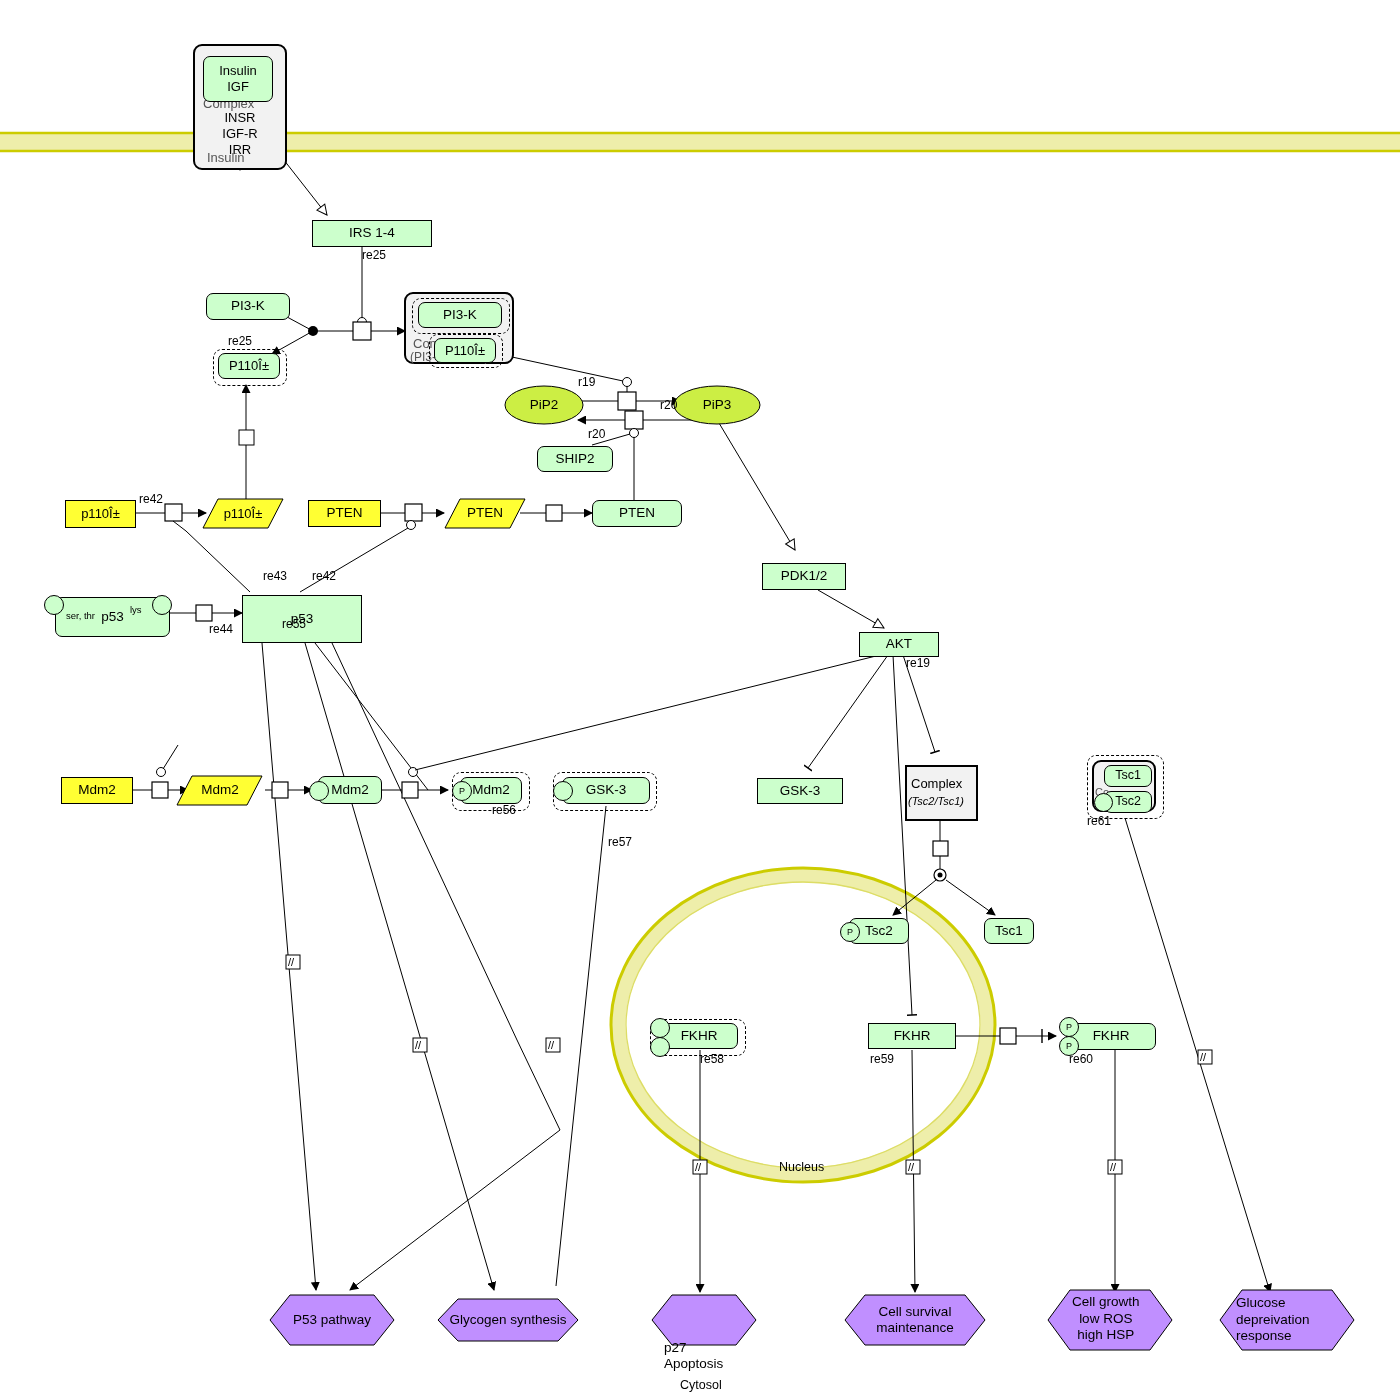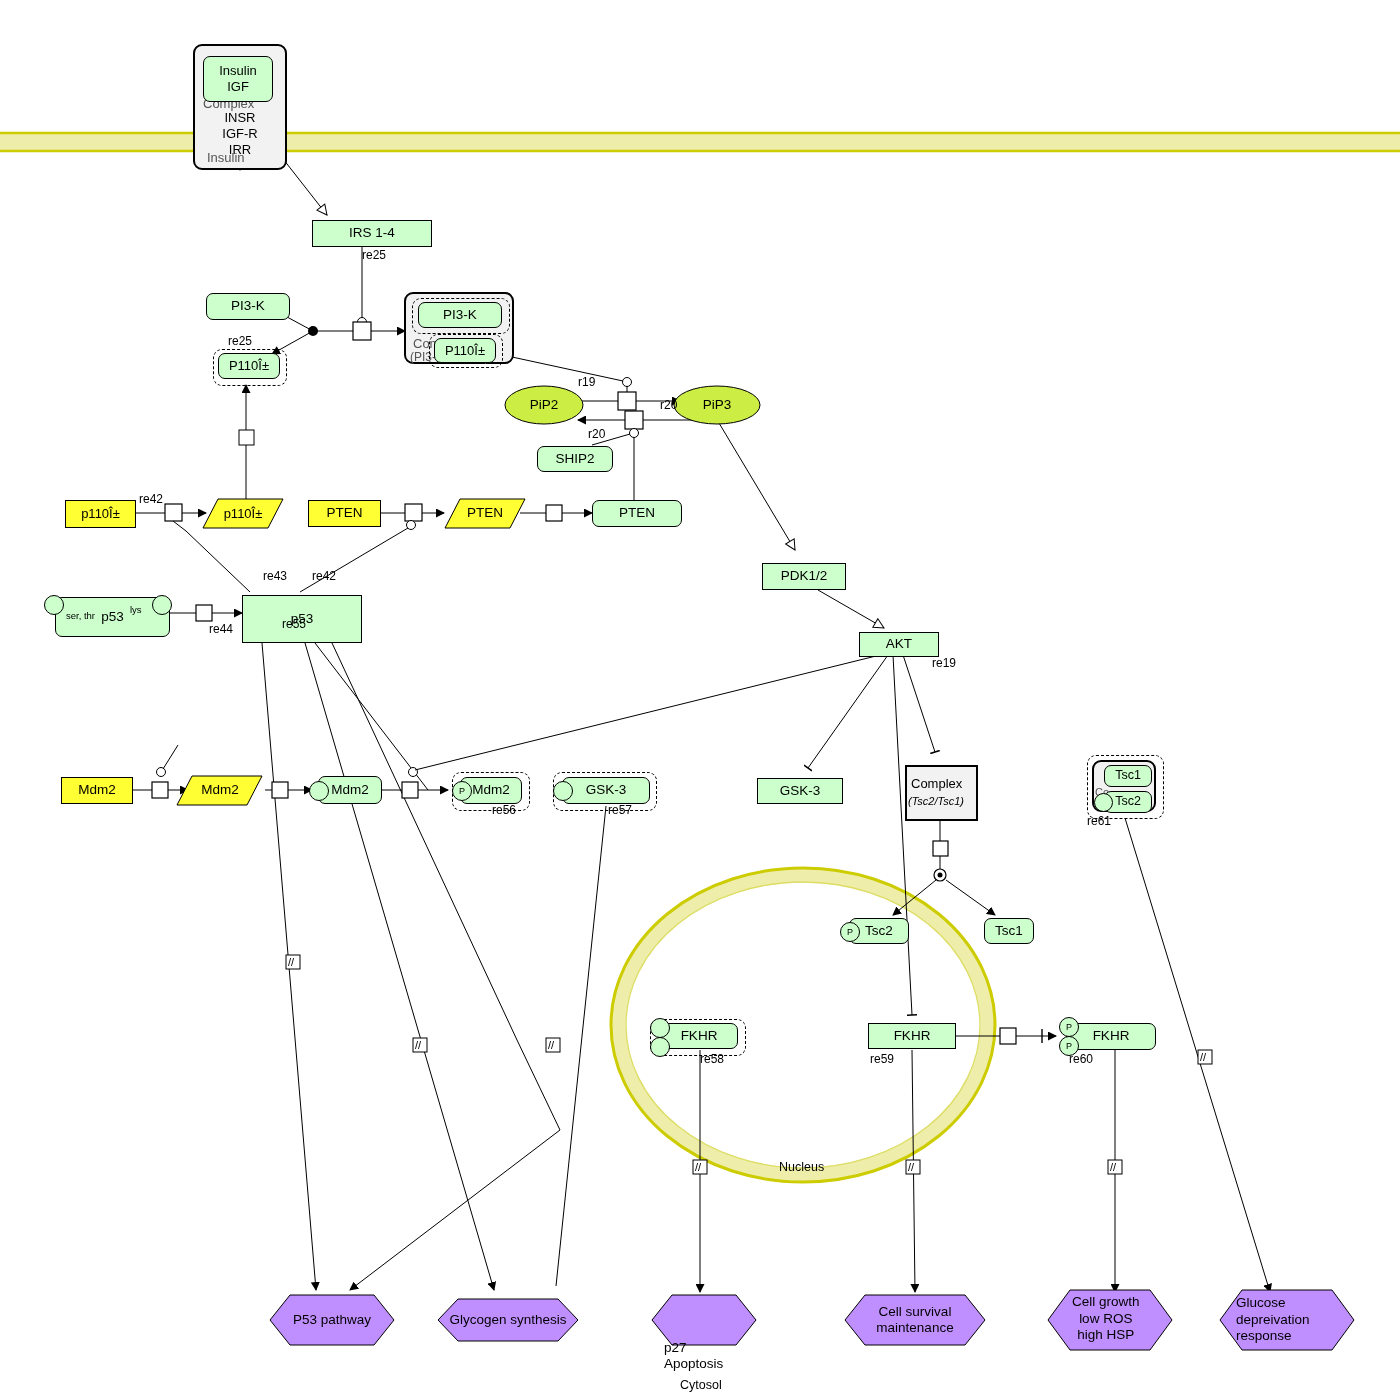--- a/index.html
+++ b/index.html
@@ -370,22 +370,22 @@
       <div class="lbl" style="left: 362px; top: 248px;">re25</div>
       <div class="lbl" style="left: 228px; top: 334px;">re25</div>
       <div class="lbl" style="left: 578px; top: 375px;">r19</div>
       <div class="lbl" style="left: 660px; top: 398px;">r20</div>
       <div class="lbl" style="left: 588px; top: 427px;">r20</div>
       <div class="lbl" style="left: 139px; top: 492px;">re42</div>
       <div class="lbl" style="left: 263px; top: 569px;">re43</div>
       <div class="lbl" style="left: 312px; top: 569px;">re42</div>
       <div class="lbl" style="left: 209px; top: 622px;">re44</div>
       <div class="lbl" style="left: 234px; top: 617px; padding-left: 48px;">re55</div>
-      <div class="lbl" style="left: 906px; top: 656px; margin-left: 26px;">re19</div>
+      <div class="lbl" style="left: 906px; top: 656px;">re19</div>
       <div class="lbl" style="left: 492px; top: 803px;">re56</div>
-      <div class="lbl" style="left: 608px; top: 803px;">re57</div>
+      <div class="lbl" style="left: 608px; top: 835px;">re57</div>
       <div class="lbl" style="left: 1087px; top: 814px;">re61</div>
       <div class="lbl" style="left: 700px; top: 1052px;">re58</div>
       <div class="lbl" style="left: 870px; top: 1052px;">re59</div>
       <div class="lbl" style="left: 1069px; top: 1052px;">re60</div>
     </div>
 
 </div>
 
 </body></html>

